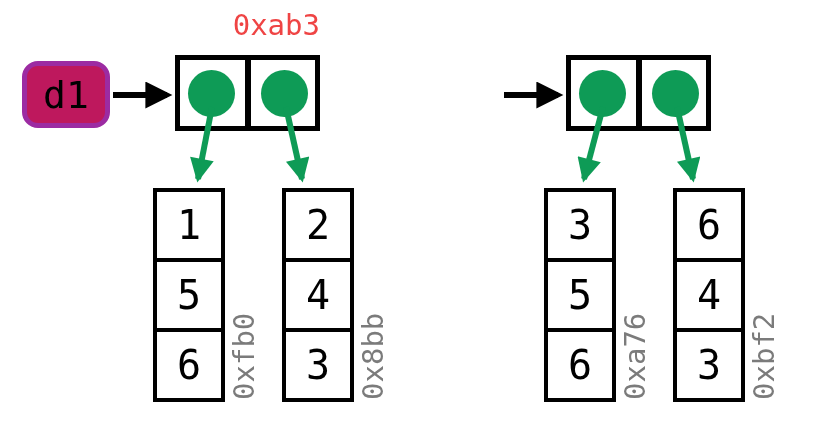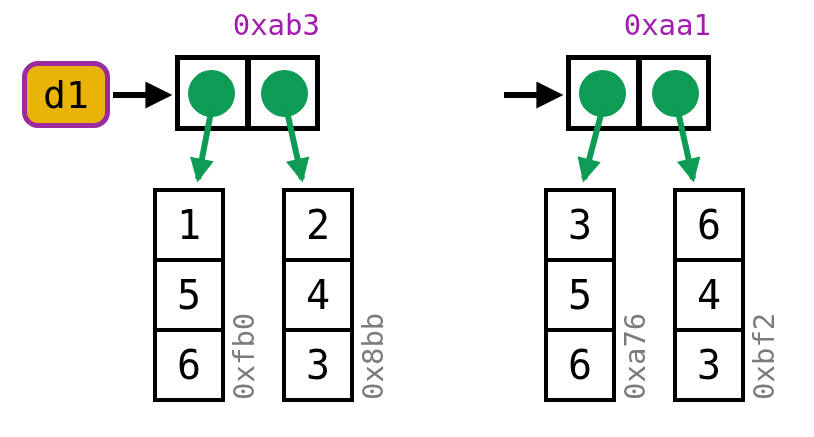--- a/index.html
+++ b/index.html
@@ -13,26 +13,26 @@
   }
   .group { position: absolute; top: 0; width: 423px; height: 437px; }
   .group.g0 { left: 0; }
   .group.g1 { left: 391px; }
 
   .varbox {
     position: absolute; left: 22px; top: 61px;
     width: 88px; height: 67px; box-sizing: border-box;
     border: 5px solid #9c2ba2; border-radius: 16px;
     display: flex; align-items: center; justify-content: center;
-    font-size: 38px; color: #000; background: #eab308;
+    font-size: 38px; color: #000; background: #be185d;
   }
 
   .pair-addr {
     position: absolute; left: 175px; top: 10px; width: 145px;
-    text-align: right; font-size: 29px; line-height: 1.1; color: #a21caf;
+    text-align: right; font-size: 29px; line-height: 1.1; color: #ef4444;
     white-space: nowrap;
   }
 
   .pairbox {
     position: absolute; left: 175px; top: 55px;
     width: 145px; height: 76px; box-sizing: border-box;
     border: 5px solid #000; background: #fff;
   }
   .pair-divider {
     position: absolute; left: 50%; top: 0; bottom: 0;
@@ -92,21 +92,20 @@
     <div class="vlist l1">
       <div class="vcell">2</div>
       <div class="vcell">4</div>
       <div class="vcell">3</div>
     </div>
     <div class="vaddr a1">0x8bb</div>
   </div>
 
   <div class="group g1">
 
-    <div class="pair-addr">0xaa1</div>
 
     <div class="pairbox">
       <div class="pair-divider"></div>
     </div>
 
     <div class="vlist l0">
       <div class="vcell">3</div>
       <div class="vcell">5</div>
       <div class="vcell">6</div>
     </div>

